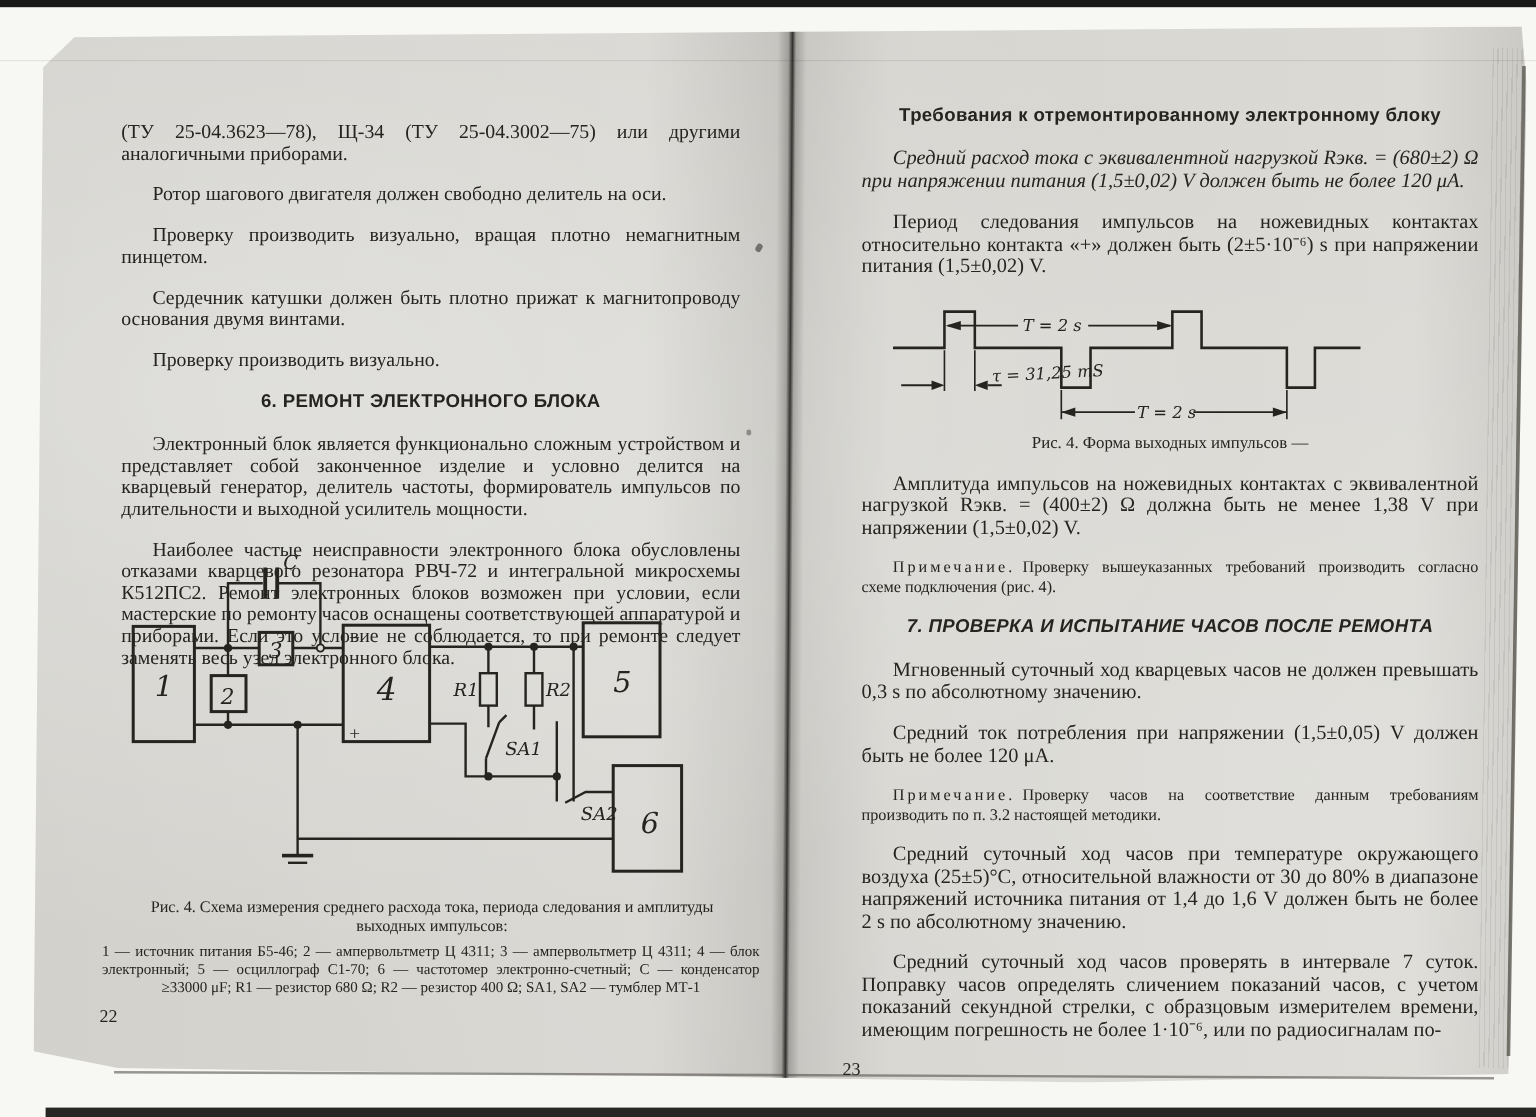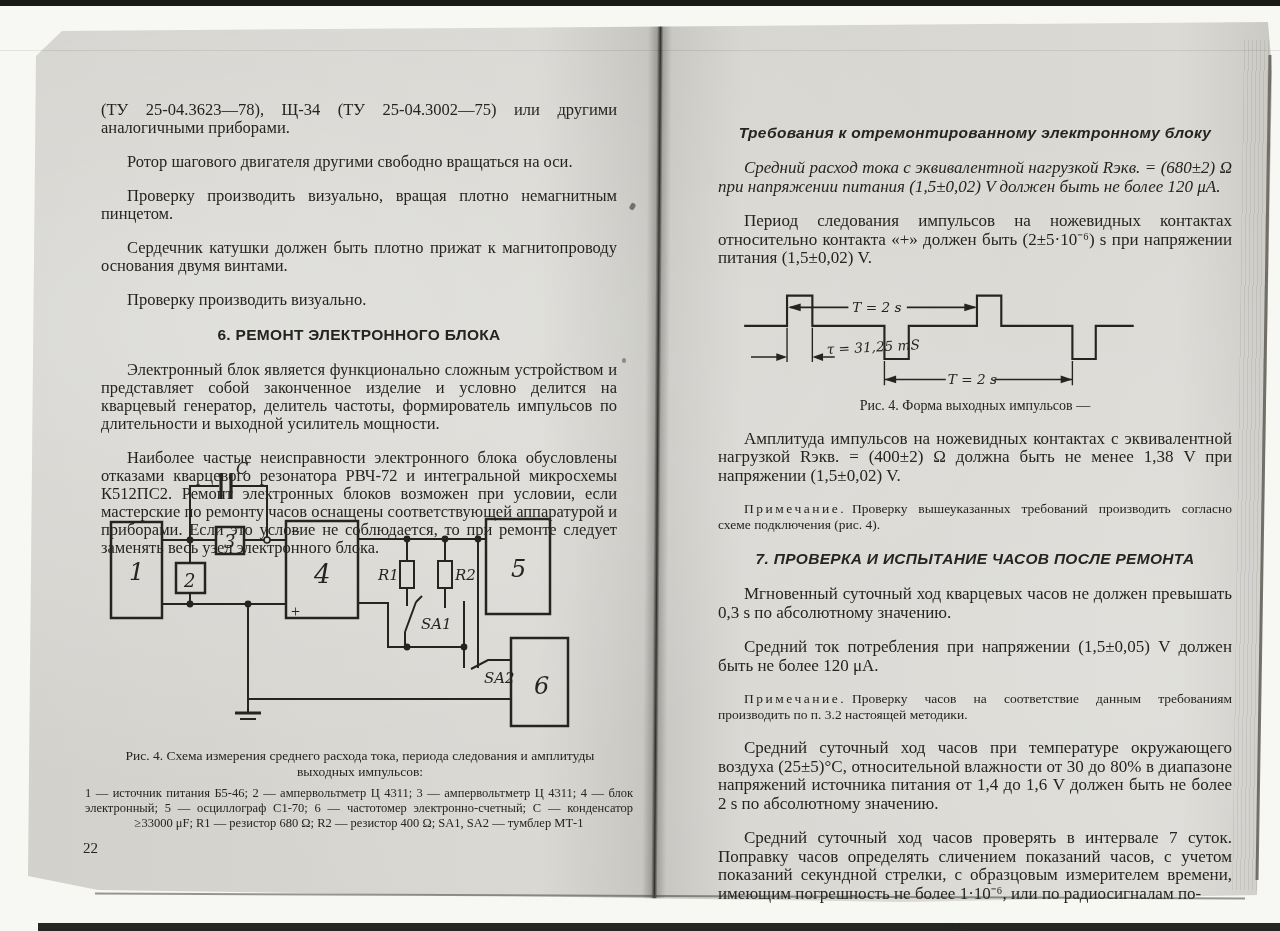--- a/index.html
+++ b/index.html
@@ -41,55 +41,55 @@
   .col-left{left:85px;top:85px;width:548px;font-size:16.5px;line-height:18px;}
   .col-right{left:702px;top:87px;width:546px;font-size:17px;line-height:18.5px;}
   .ind{text-indent:26px;}
   .noind{text-indent:0;}
   .h{
     font-family:"Liberation Sans", sans-serif;font-weight:bold;
     font-size:15.5px;line-height:20px;letter-spacing:.3px;
     text-align:center;margin:0;
   }
   .col-left .h{margin-top:12px;}
-  .mtA{margin-top:36px;font-style:italic;}
+  .mtA{}
   .mt2{margin-top:2px;}  .mt3{margin-top:3px;}  .mt5{margin-top:5px;}
   .mt6{margin-top:6px;}  .mt8{margin-top:8px;}  .mt10{margin-top:10px;}
   .mt12{margin-top:12px;font-style:italic;}
   .note{font-size:13.5px;line-height:16px;text-indent:26px;}
   .nlabel{letter-spacing:2.5px;margin-right:6px;}
   .fig5{display:block;margin-top:6px;width:546px;height:112px;}
   .fig5-caption{margin-top:2px;text-align:center;font-size:14px;line-height:16px;}
   .fig4{position:absolute;left:88px;top:456px;z-index:5;}
   .fig4-caption{position:absolute;left:110px;top:748px;width:500px;z-index:5;text-align:center;font-size:13.5px;line-height:16px;}
   .fig4-legend{position:absolute;left:85px;top:786px;width:548px;z-index:5;font-size:12.5px;line-height:15px;text-align:justify;text-align-last:center;}
   .pagenum{font-size:15px;z-index:5;}
   .pn22{position:absolute;left:83px;top:840px;}
-  .pn23{text-align:center;padding-right:42px;margin-top:16px;}
+  .pn23{text-align:left;padding-right:42px;margin-top:16px;}
   .hw{font-family:"DejaVu Serif", serif;font-style:italic;fill:#26241f;}
   svg{overflow:visible;}
 </style>
 </head>
 <body>
 
 <div class="strip-top"></div>
 <div class="paper">
   <div class="gutter"></div>
   <div class="fore-edge"></div>
 </div>
 <div class="right-edge-line"></div>
 <div class="bottom-edge-line"></div>
 <div class="scanline"></div>
 <div class="speck1"></div>
 <div class="speck2"></div>
 <div class="strip-bottom"></div>
 
 <div class="col col-left">
   <p class="noind">(ТУ 25-04.3623—78), Щ-34 (ТУ 25-04.3002—75)  или другими аналогичными приборами.</p>
-  <p class="ind">Ротор шагового двигателя другими  свободно вращаться на оси.</p>
+  <p class="ind">Ротор шагового двигателя должен  свободно делитель на оси.</p>
   <p class="ind">Проверку  производить визуально, вращая плотно немагнитным пинцетом.</p>
   <p class="ind">Сердечник катушки должен быть плотно прижат к магнитопроводу основания двумя винтами.</p>
   <p class="ind">Проверку производить визуально.</p>
   <h2 class="h">6. РЕМОНТ ЭЛЕКТРОННОГО БЛОКА</h2>
   <p class="ind mt10">Электронный блок является функционально сложным устройством и представляет  собой законченное изделие и условно делится на кварцевый генератор, делитель частоты, формирователь импульсов по длительности и выходной усилитель мощности.</p>
   <p class="ind">Наиболее частые неисправности электронного блока обусловлены отказами кварцевого резонатора РВЧ-72 и интегральной  микросхемы К512ПС2. Ремонт электронных блоков возможен при условии, если мастерские по ремонту часов оснащены соответствующей аппаратурой и приборами. Если это условие не соблюдается, то при ремонте следует заменять весь узел электронного блока.</p>
 </div>
 
 <svg class="fig4" width="520" height="292" viewBox="0 0 520 292">
   <g stroke="#26241f" stroke-width="2" fill="none">

